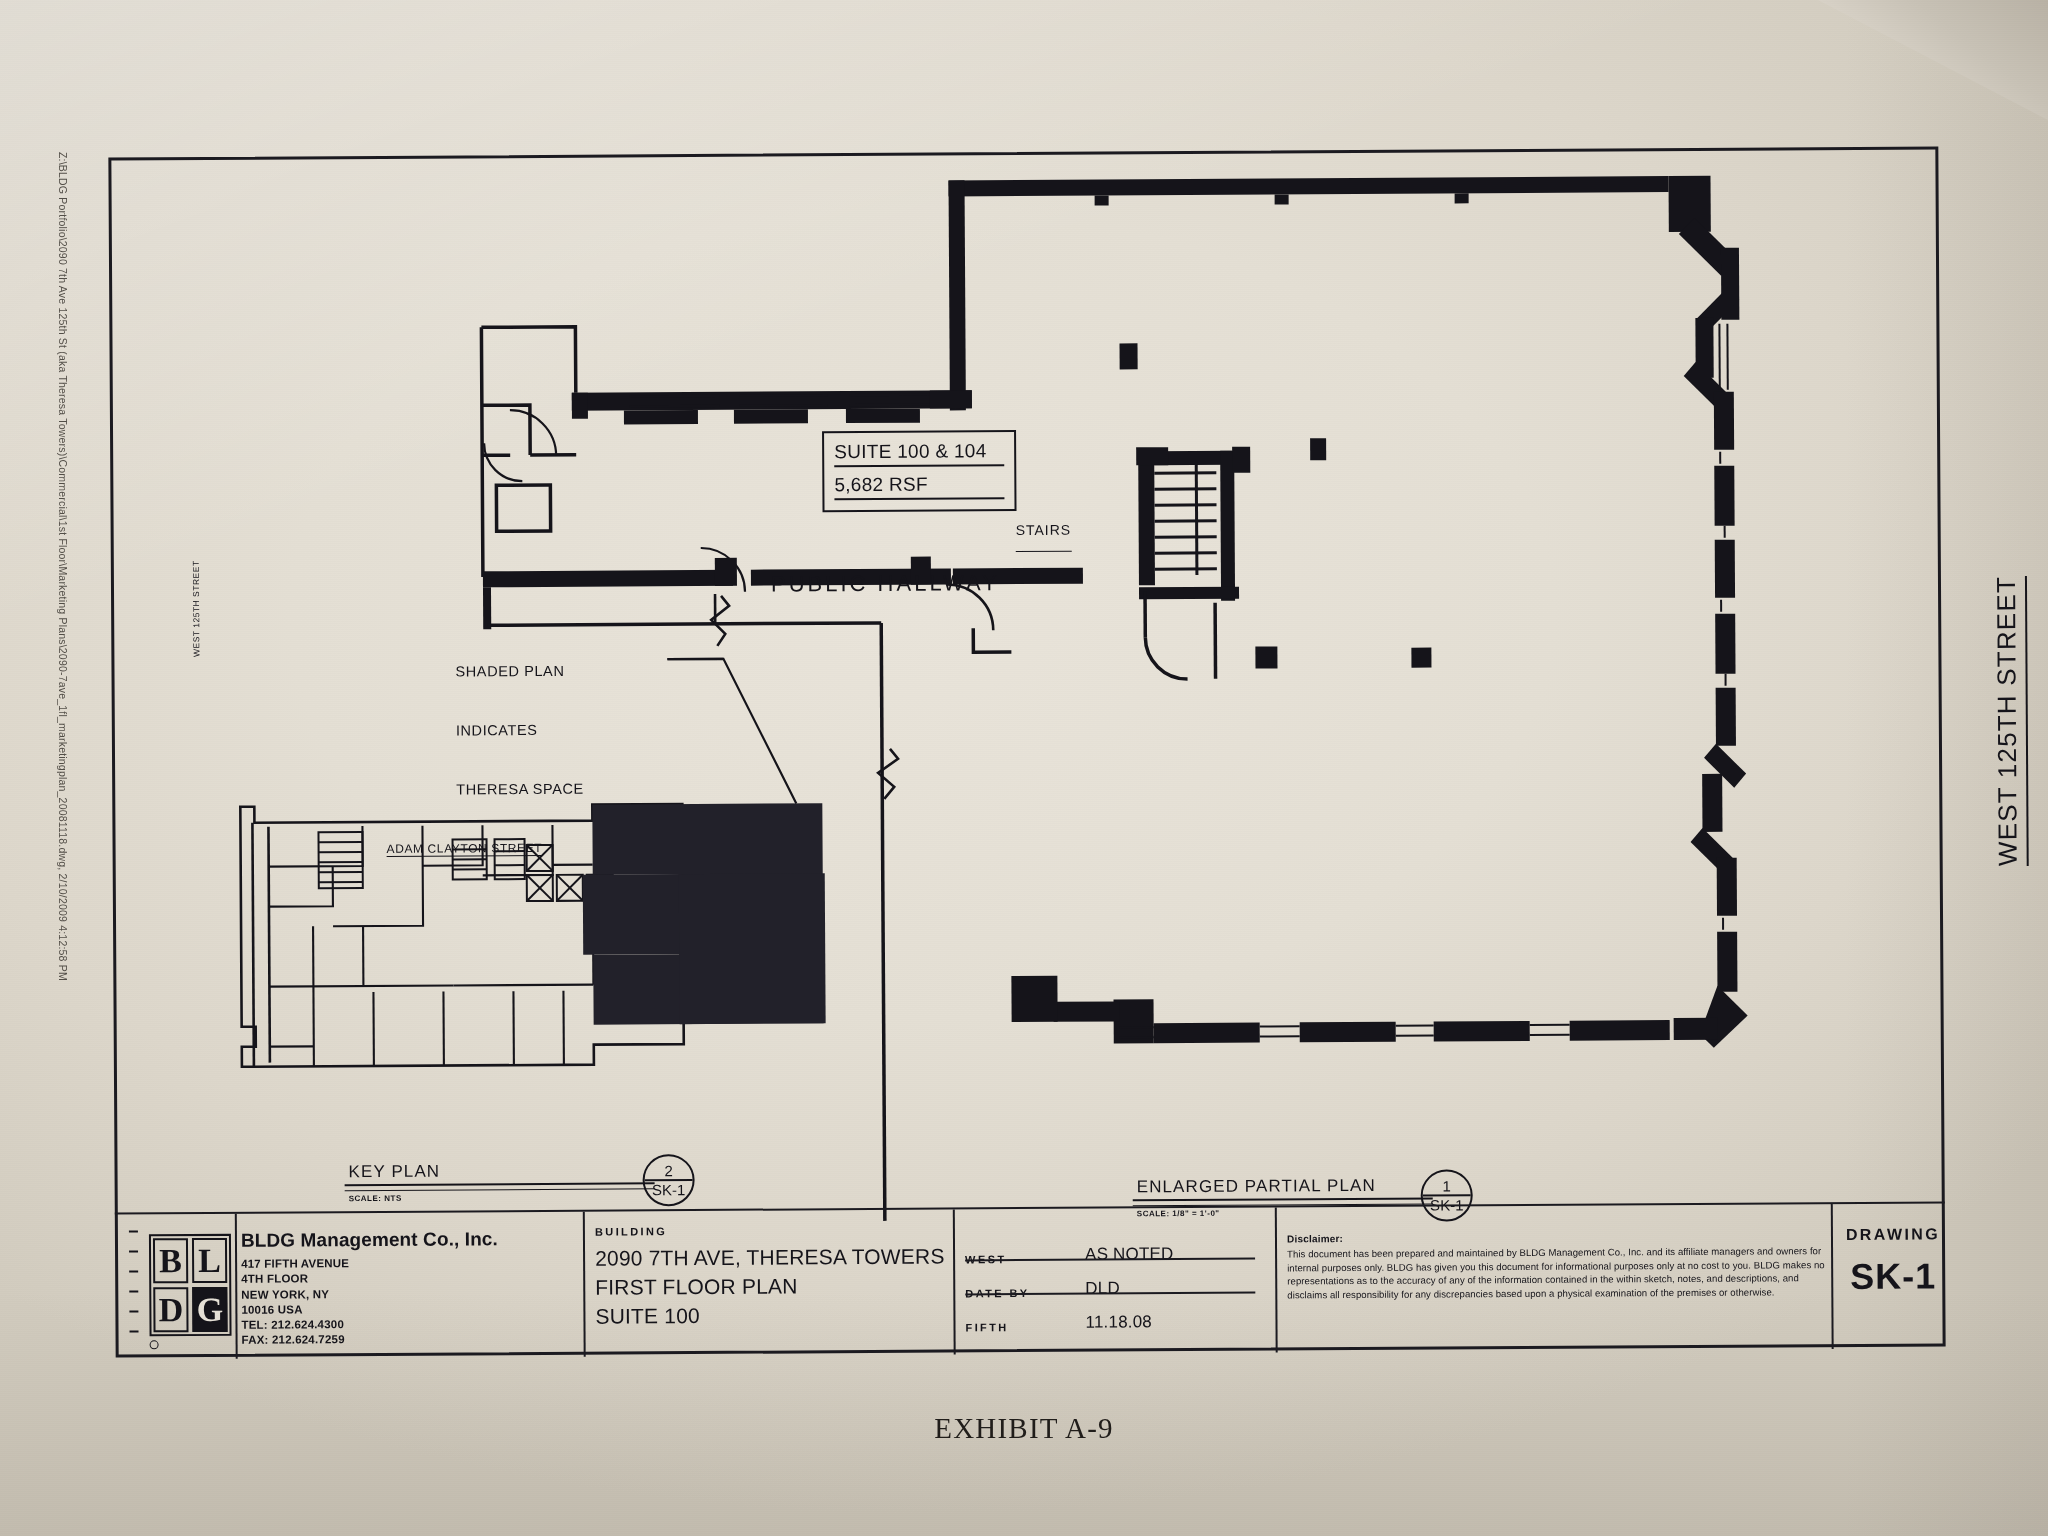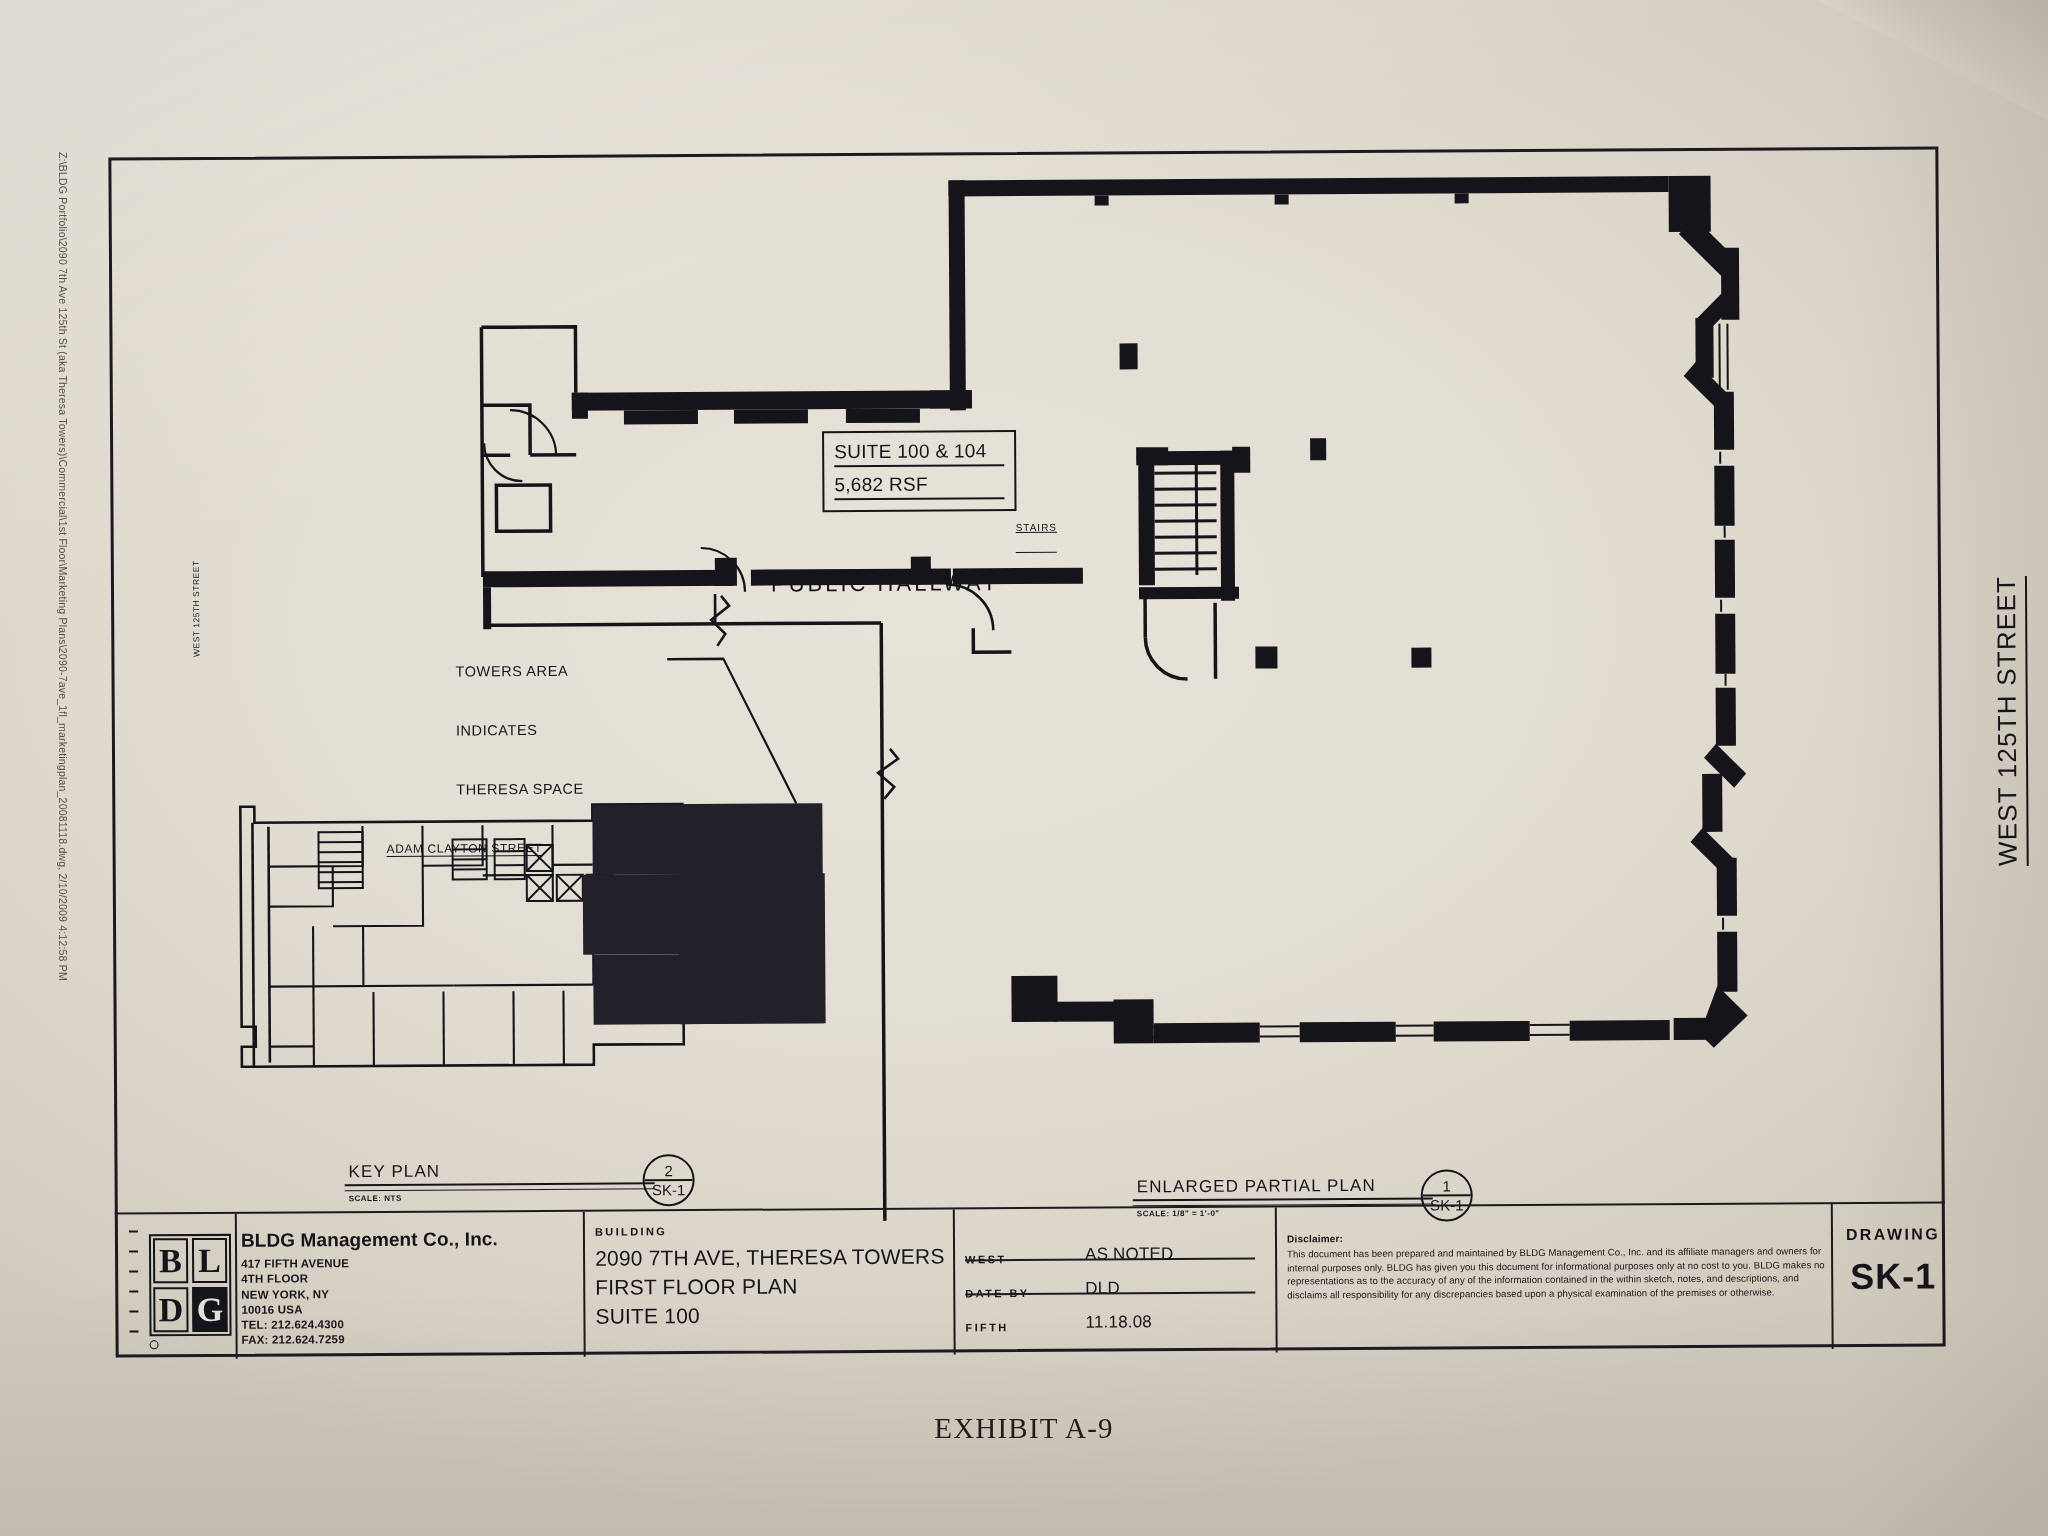--- a/index.html
+++ b/index.html
@@ -68,22 +68,22 @@
   #suite-callout div{
     font-size:19px;color:#15141a;letter-spacing:.3px;
     border-bottom:2px solid #15141a;padding-bottom:2px;margin-bottom:7px;
     white-space:nowrap;
   }
   #suite-callout div:last-child{margin-bottom:0;}
 
   .plan-text{position:absolute;color:#15141a;white-space:pre;}
 
   #public-hallway{left:660px;top:418px;font-size:22px;letter-spacing:3px;}
-  #stairs-label{left:905px;top:370px;font-size:10px;letter-spacing:1px;
-                border-bottom:1.6px solid #15141a;padding-bottom:19px;text-decoration:underline;}
+  #stairs-label{left:905px;top:370px;font-size:14px;letter-spacing:1px;
+                border-bottom:1.6px solid #15141a;padding-bottom:13px;}
   #shaded-note{left:344px;top:468px;font-size:14.5px;line-height:1.35;letter-spacing:.6px;}
   #adam-clayton{left:274px;top:686px;font-size:12px;letter-spacing:.6px;
                 border-bottom:1.3px solid #15141a;}
   #seventh-ave{left:80px;top:500px;font-size:8.5px;letter-spacing:.5px;
                transform-origin:0 0;transform:rotate(-90deg);}
 
   
   .titletag{position:absolute;}
   .titletag .tt-label{font-size:17px;letter-spacing:1.1px;color:#15141a;padding-left:4px;}
   .titletag .tt-rule{border-top:2.5px solid #15141a;border-bottom:1.2px solid #15141a;
@@ -382,21 +382,21 @@
 
     <div id="suite-callout">
       <div>SUITE 100 &amp; 104</div>
       <div>5,682 RSF</div>
     </div>
 
     <div class="plan-text" id="public-hallway">PUBLIC HALLWAY</div>
     <div class="plan-text" id="stairs-label">STAIRS</div>
 
     <div class="plan-text" id="shaded-note">
-      <div>TOWERS AREA</div>
+      <div>SHADED PLAN</div>
       <div>INDICATES</div>
       <div>THERESA SPACE</div>
     </div>
 
     <div class="plan-text" id="adam-clayton">ADAM CLAYTON STREET</div>
     <div class="plan-text" id="seventh-ave">WEST 125TH STREET</div>
 
     <div class="titletag" id="keyplan-tag" style="left:230px;top:1006px;width:310px;">
       <div class="tt-label">KEY PLAN</div>
       <div class="tt-rule"></div>

